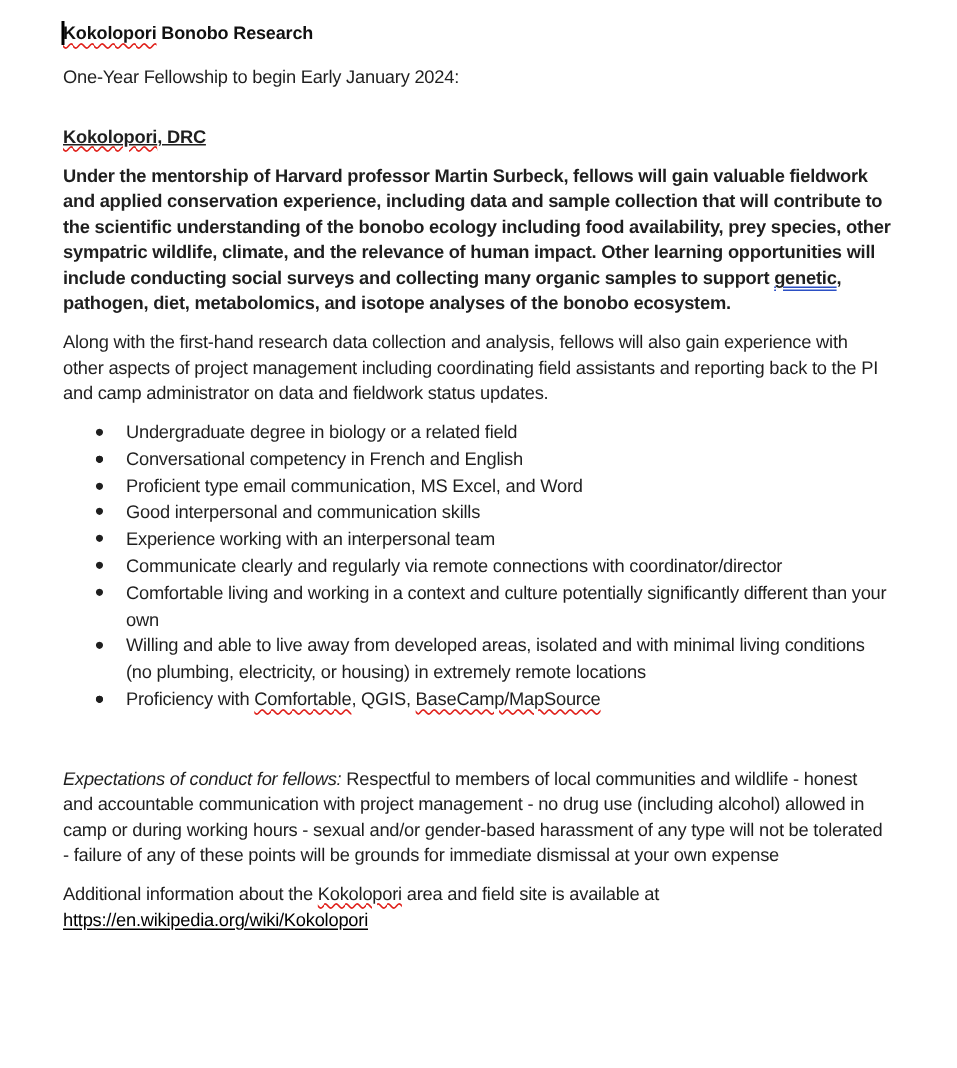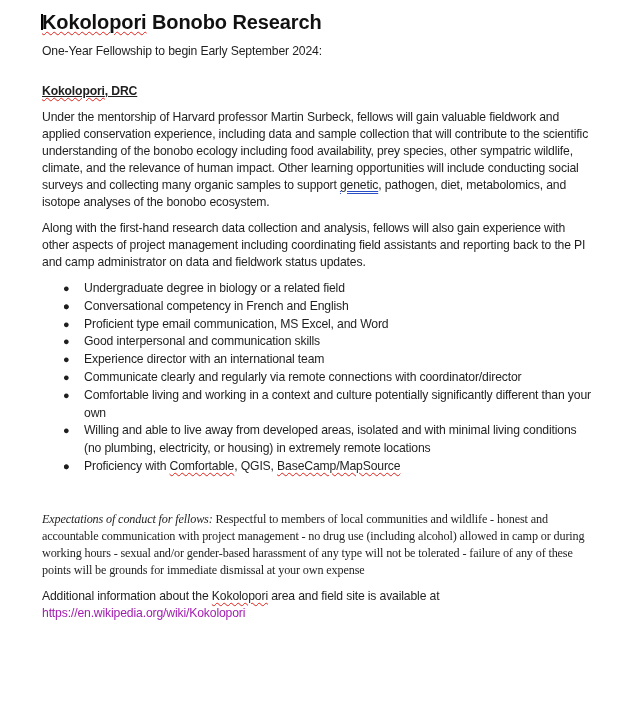--- a/index.html
+++ b/index.html
@@ -18,21 +18,21 @@
       letter-spacing: -0.15px;
     }
     .page {
       position: absolute;
       left: 42px;
       top: 10px;
       width: 552px;
     }
     .title {
       font-weight: bold;
-      font-size: 20px;
+      font-size: 12px;
       letter-spacing: -0.1px;
       margin: 0;
       height: 24px;
       line-height: 24px;
       position: relative;
       color: #111;
     }
     .caret {
       position: absolute;
       left: -1px;
@@ -50,21 +50,21 @@
       text-decoration: underline double #2b4fc4;
       text-decoration-thickness: 1px;
       text-underline-offset: 2px;
     }
     p {
       margin: 0;
       line-height: 17px;
     }
     .subtitle { margin-top: 9px; }
     .location { margin-top: 23px; font-weight: bold; text-decoration: underline; }
-    .para1 { margin-top: 9px; }
+    .para1 { margin-top: 9px; font-weight: bold; }
     .para2 { margin-top: 9px; }
     .para3 { margin-top: 9px; }
     ul.attrs {
       list-style: none;
       margin: 9px 0 0 0;
       padding: 0;
     }
     ul.attrs li {
       position: relative;
       padding-left: 42px;
@@ -73,57 +73,57 @@
     }
     ul.attrs li .bullet {
       position: absolute;
       left: 21px;
       top: 0;
       font-size: 11px;
     }
     .expect {
       margin-top: 35px;
       line-height: 17.2px;
-      font-family: Liberation Serif, serif;
     }
     .expect .lead { font-style: italic; }
     .additional {
       margin-top: 8px;
       line-height: 17px;
     }
     .link {
-      color: #a21caf;
+      color: #000000;
+      text-decoration: underline;
       text-underline-offset: 2px;
     }
   </style>
 </head>
 <body>
 
 <div class="page">
 
   <h1 class="title">
     <span class="caret"></span><span class="squiggle">Kokolopori</span><span> Bonobo Research</span>
   </h1>
 
-  <p class="subtitle">One-Year Fellowship to begin Early September 2024:</p>
+  <p class="subtitle">One-Year Fellowship to begin Early January 2024:</p>
 
   <p class="location"><span class="squiggle">Kokolopori</span><span>, DRC</span></p>
 
   <p class="para1"><span>Under the mentorship of Harvard professor Martin Surbeck, fellows will gain valuable fieldwork and applied conservation experience, including data and sample collection that will contribute to the scientific understanding of the bonobo ecology including food availability, prey species, other sympatric wildlife, climate, and the relevance of human impact. Other learning opportunities will include conducting social surveys and collecting many organic samples to support </span><span class="grammar">genetic</span><span>, pathogen, diet, metabolomics, and isotope analyses of the bonobo ecosystem.</span></p>
 
   <p class="para2">Along with the first-hand research data collection and analysis, fellows will also gain experience with other aspects of project management including coordinating field assistants and reporting back to the PI and camp administrator on data and fieldwork status updates.</p>
 
 
   <ul class="attrs">
     <li><span class="bullet">●</span><span>Undergraduate degree in biology or a related field</span></li>
     <li><span class="bullet">●</span></li>
     <li><span class="bullet">●</span><span>Conversational competency in French and English</span></li>
     <li><span class="bullet">●</span><span>Proficient type email communication, MS Excel, and Word</span></li>
     <li><span class="bullet">●</span><span>Good interpersonal and communication skills</span></li>
-    <li><span class="bullet">●</span><span>Experience director with an international team</span></li>
+    <li><span class="bullet">●</span><span>Experience working with an interpersonal team</span></li>
     <li><span class="bullet">●</span><span>Communicate clearly and regularly via remote connections with coordinator/director</span></li>
     <li><span class="bullet">●</span><span>Comfortable living and working in a context and culture potentially significantly different than your own</span></li>
     <li><span class="bullet">●</span><span>Willing and able to live away from developed areas, isolated and with minimal living conditions (no plumbing, electricity, or housing) in extremely remote locations</span></li>
     <li><span class="bullet">●</span></li>
     <li><span class="bullet">●</span><span>Proficiency with </span><span class="squiggle">Comfortable</span><span>, QGIS, </span><span class="squiggle">BaseCamp/MapSource</span></li>
   </ul>
 
   <p class="expect"><span class="lead">Expectations of conduct for fellows:</span><span> Respectful to members of local communities and wildlife - honest and accountable communication with project management - no drug use (including alcohol) allowed in camp or during working hours - sexual and/or gender-based harassment of any type will not be tolerated - failure of any of these points will be grounds for immediate dismissal at your own expense</span></p>
 
   <p class="additional"><span>Additional information about the </span><span class="squiggle">Kokolopori</span><span> area and field site is available at</span><br><span class="link">https://en.wikipedia.org/wiki/Kokolopori</span></p>

